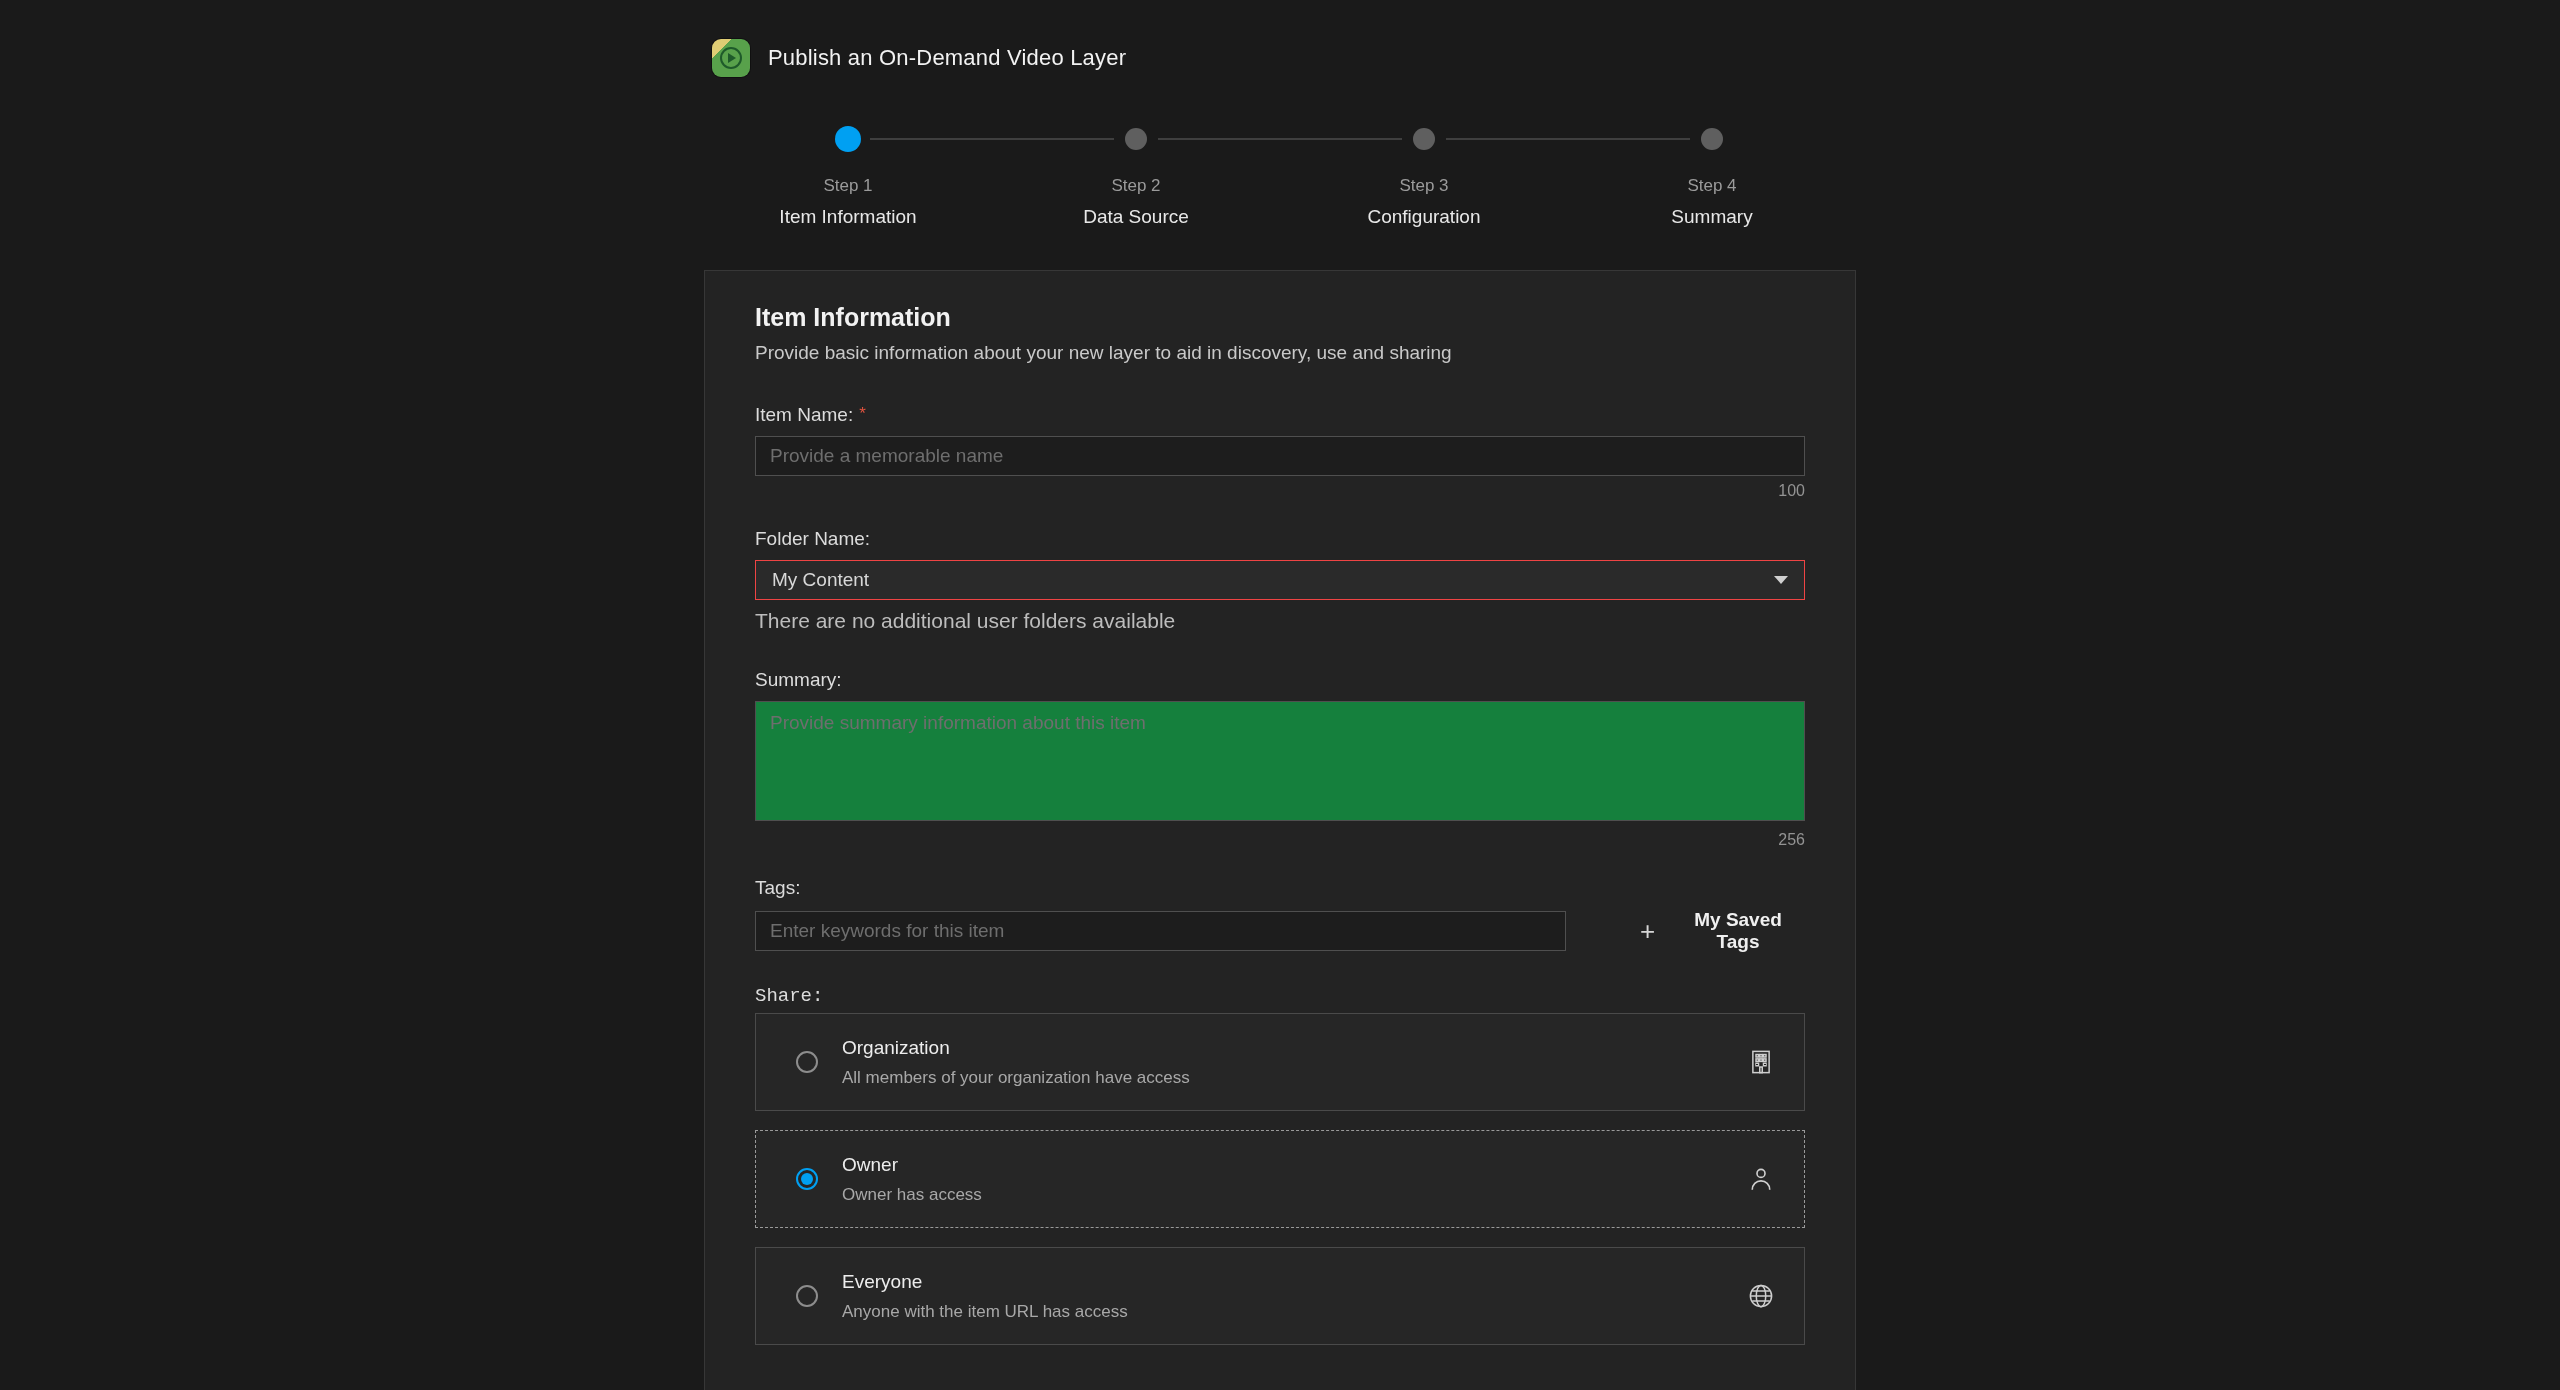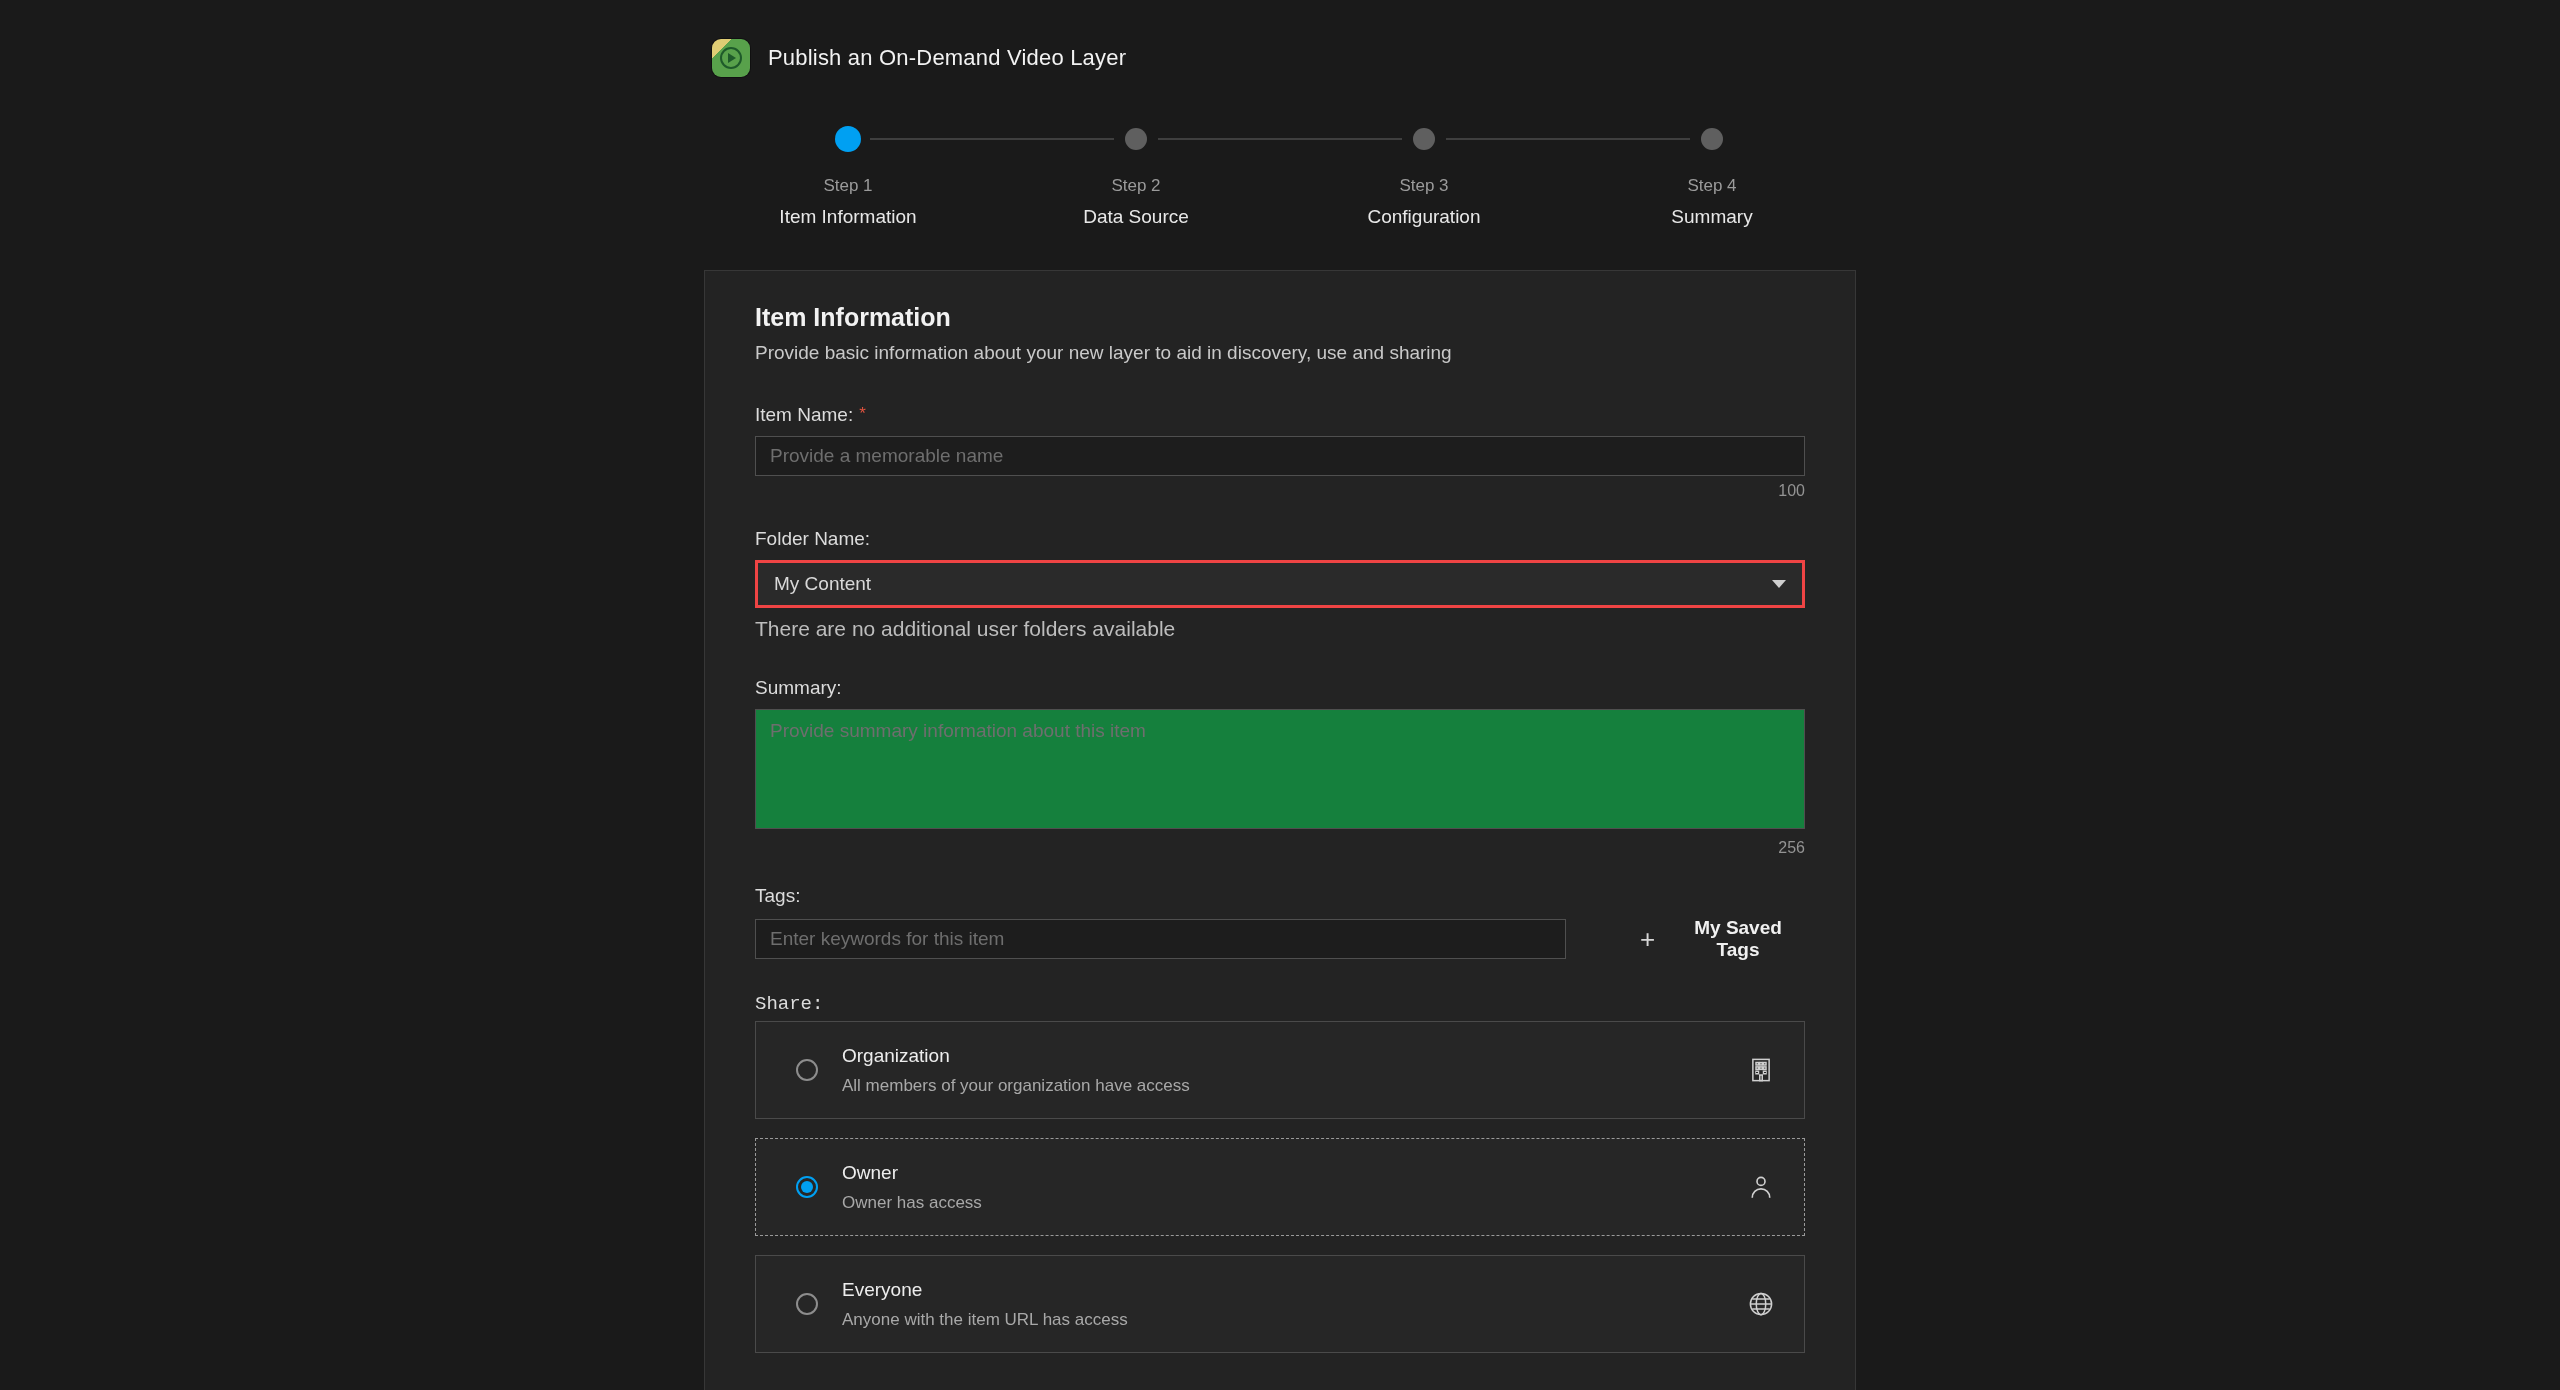--- a/index.html
+++ b/index.html
@@ -67,21 +67,21 @@
   }
   ::placeholder { color: #6e6e6e; opacity: 1; }
   .counter { text-align: right; font-size: 16px; color: #939393; margin-top: 6px; }
 
   .field-itemname .counter { margin-bottom: 28px; }
   .field-folder { margin-bottom: 36px; margin-top: 22px; }
   .field-summary .counter { margin-bottom: 28px; }
   .field-tags { margin-bottom: 32px; }
 
   .select {
-    height: 48px; background: #2a2a2a; border: 3px solid #ef4444;
+    height: 40px; background: #2a2a2a; border: 1px solid #ef4444;
     display: flex; align-items: center; justify-content: space-between;
     padding: 0 16px; font-size: 19px; color: #d8d8d8; cursor: pointer;
   }
   .chevron {
     width: 0; height: 0;
     border-left: 7px solid transparent; border-right: 7px solid transparent;
     border-top: 8px solid #cfcfcf;
   }
   .helper { font-size: 21px; color: #bdbdbd; margin-top: 9px; }
 

